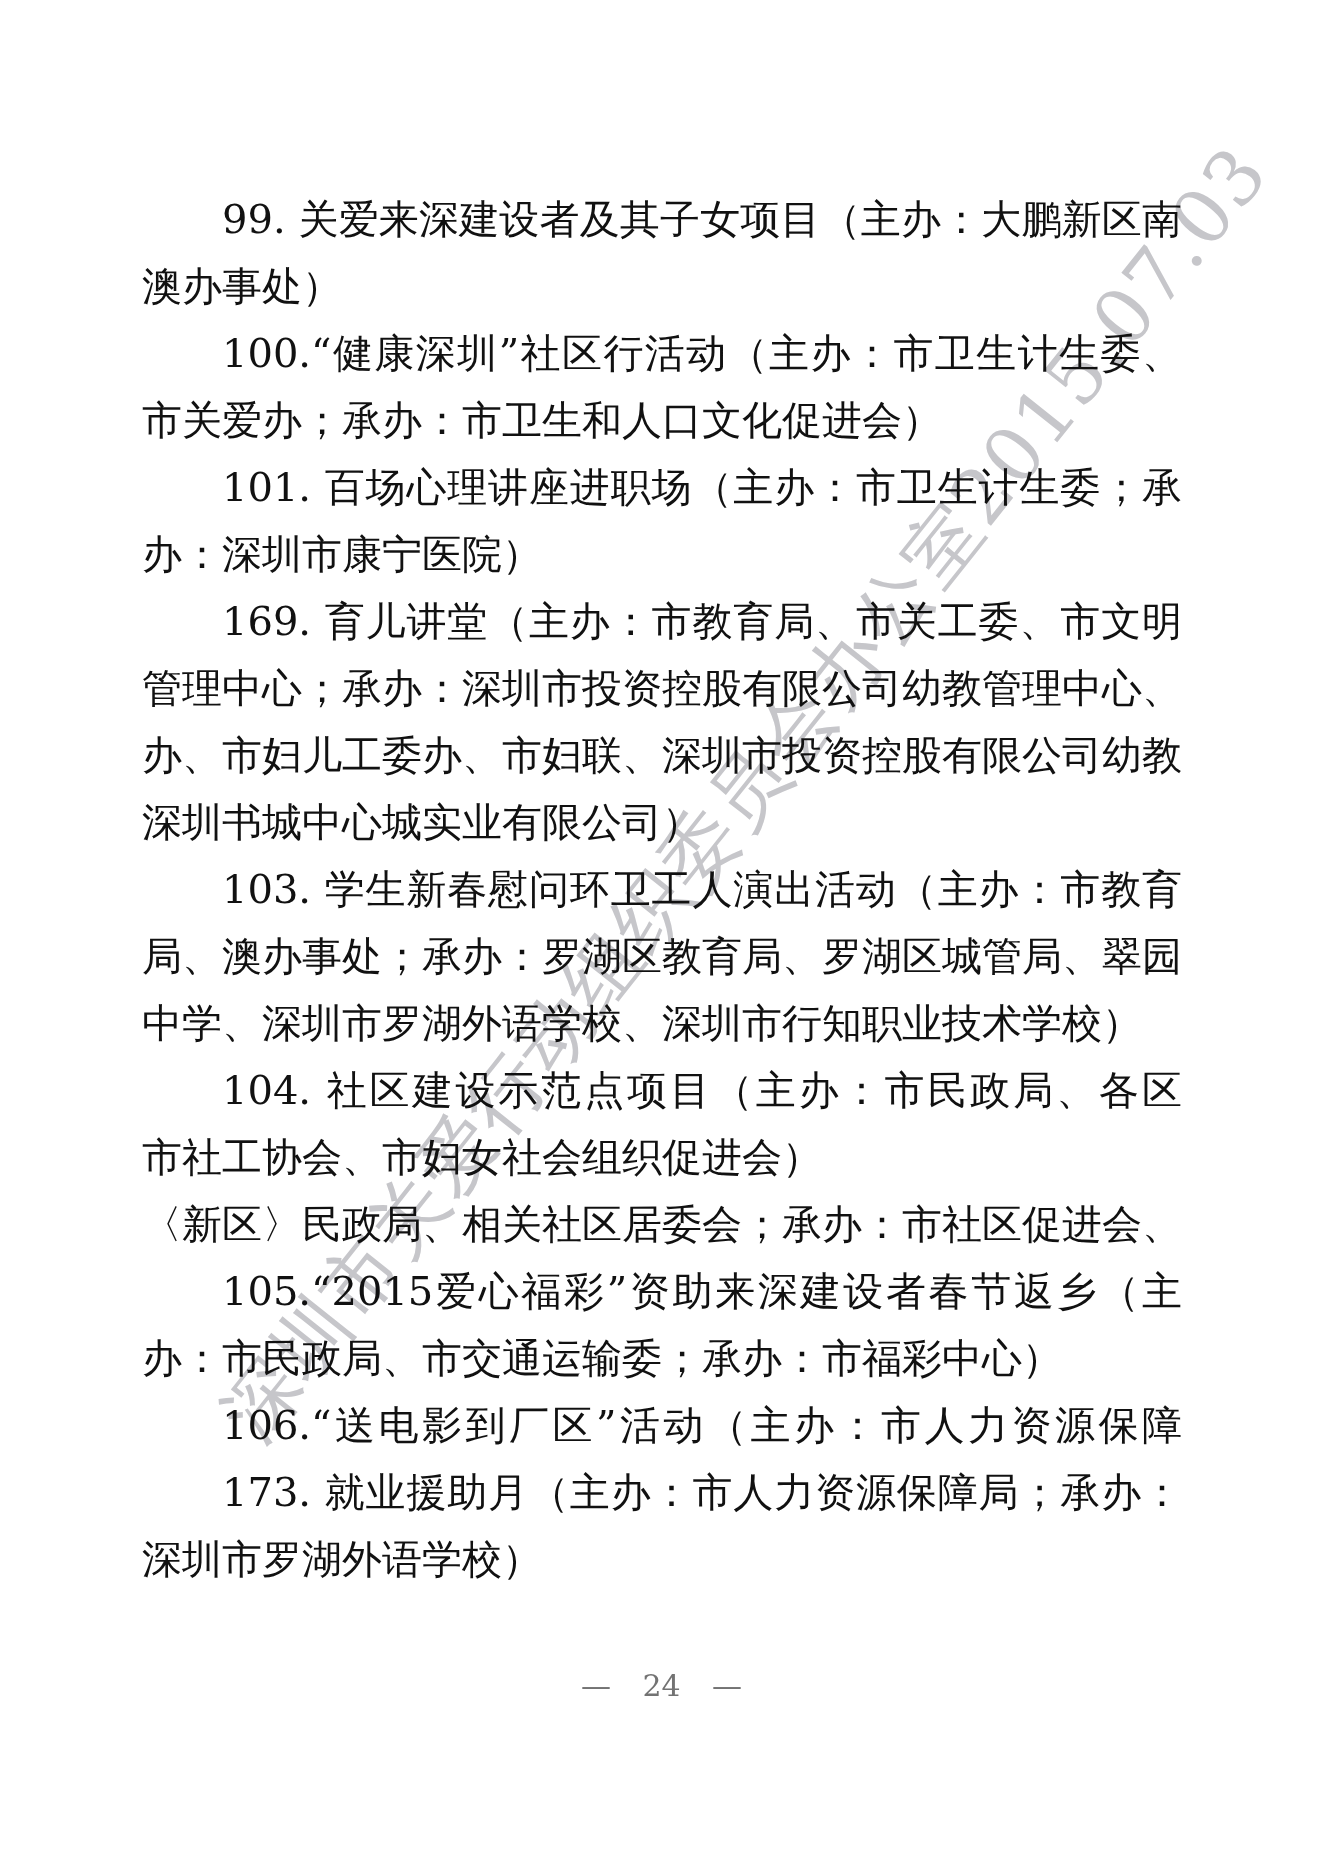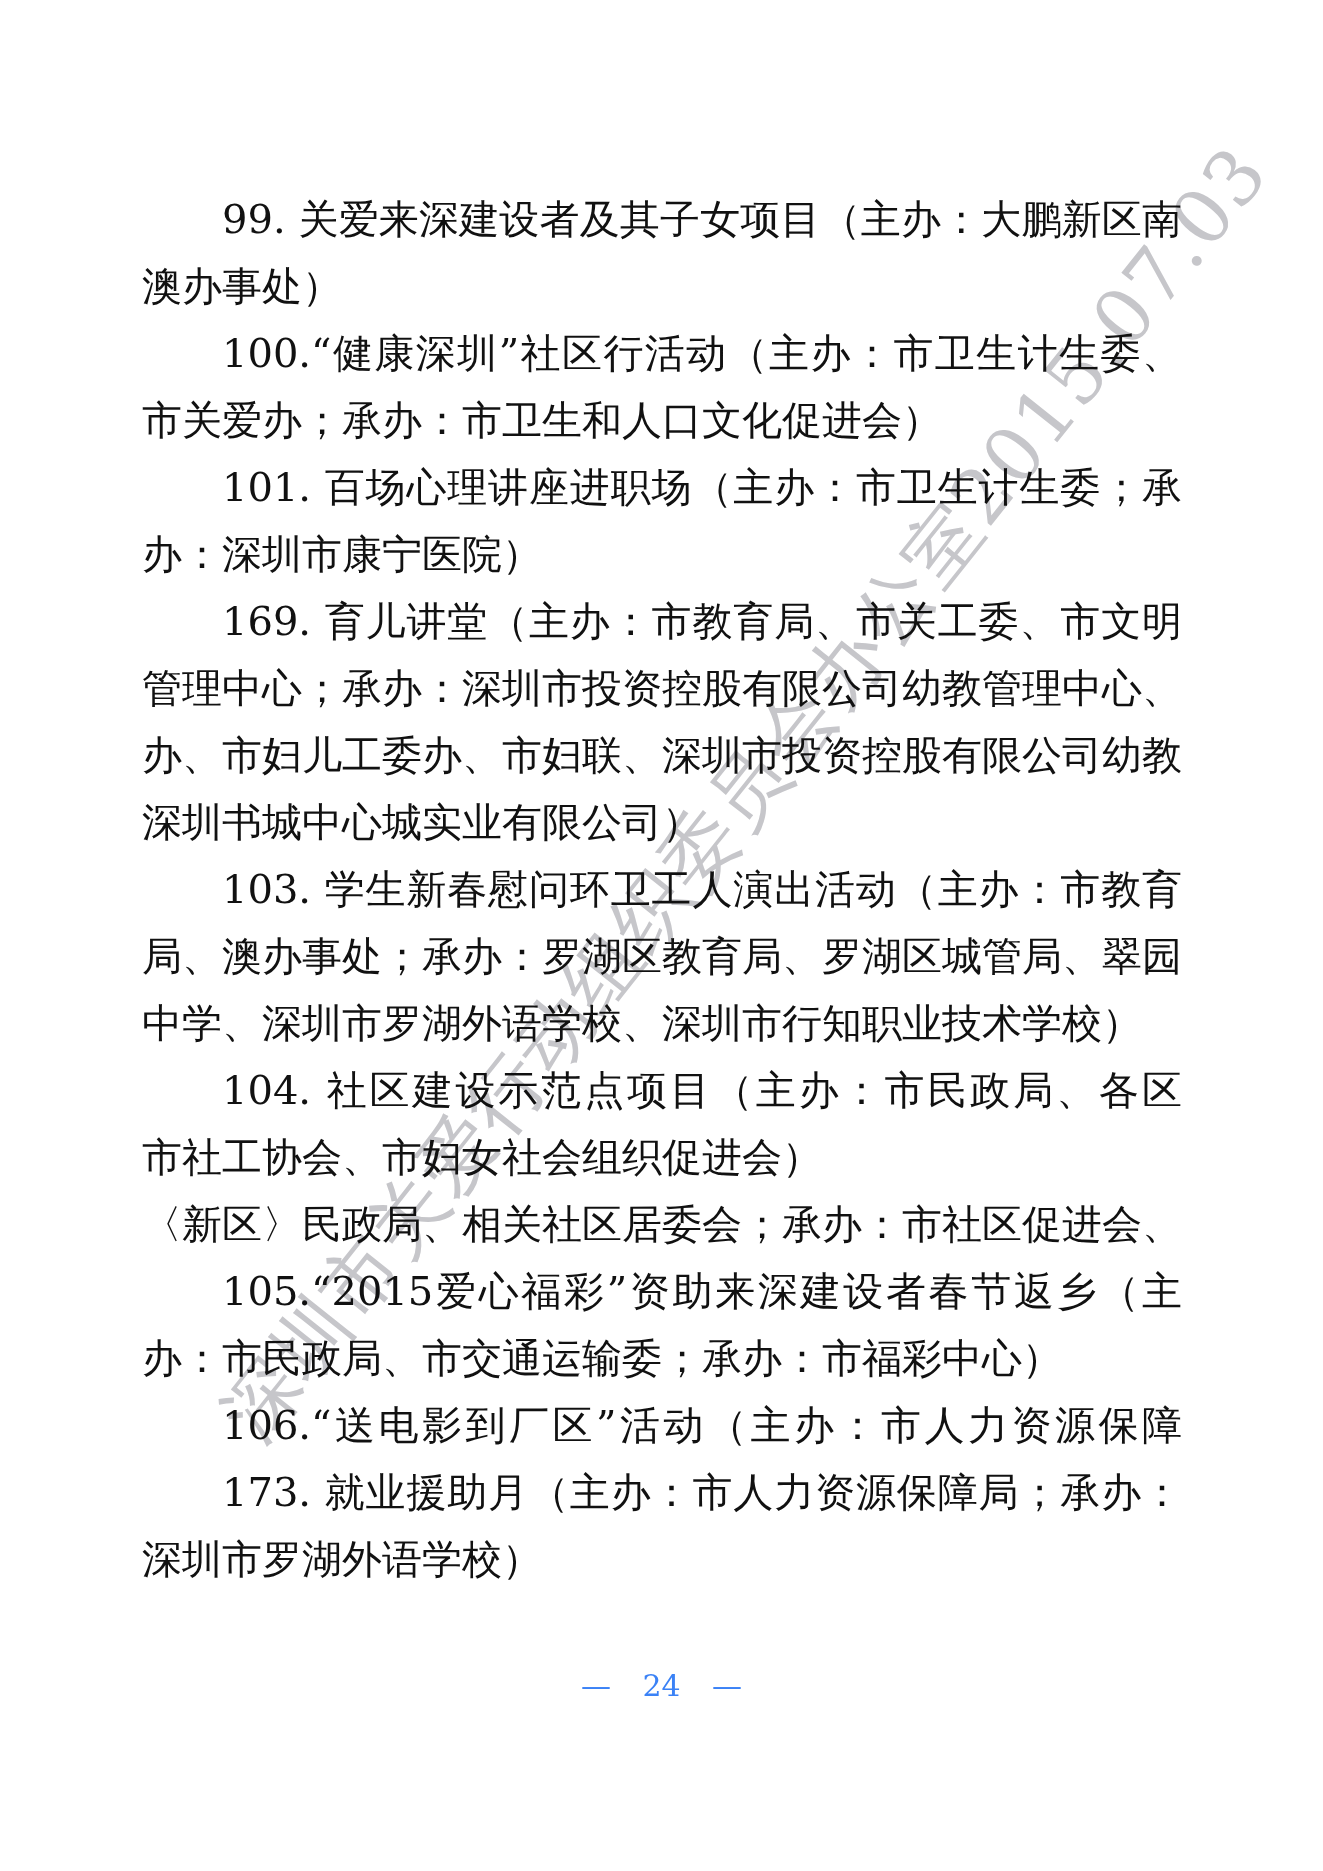--- a/index.html
+++ b/index.html
@@ -54,21 +54,21 @@
   .tline.indent{
     text-indent:80px;
   }
   #page-number{
     position:absolute;
     left:0;
     top:1668px;
     width:100%;
     text-align:center;
     font-size:30px;
-    color:#3b82f6;
+    color:#737373;
     word-spacing:22px;
     z-index:2;
   }
 </style>
 </head>
 <body>
 
 <div id="page">
   <div id="watermark">深圳市关爱行动组织委员会办公室2015.07.03</div>
 

